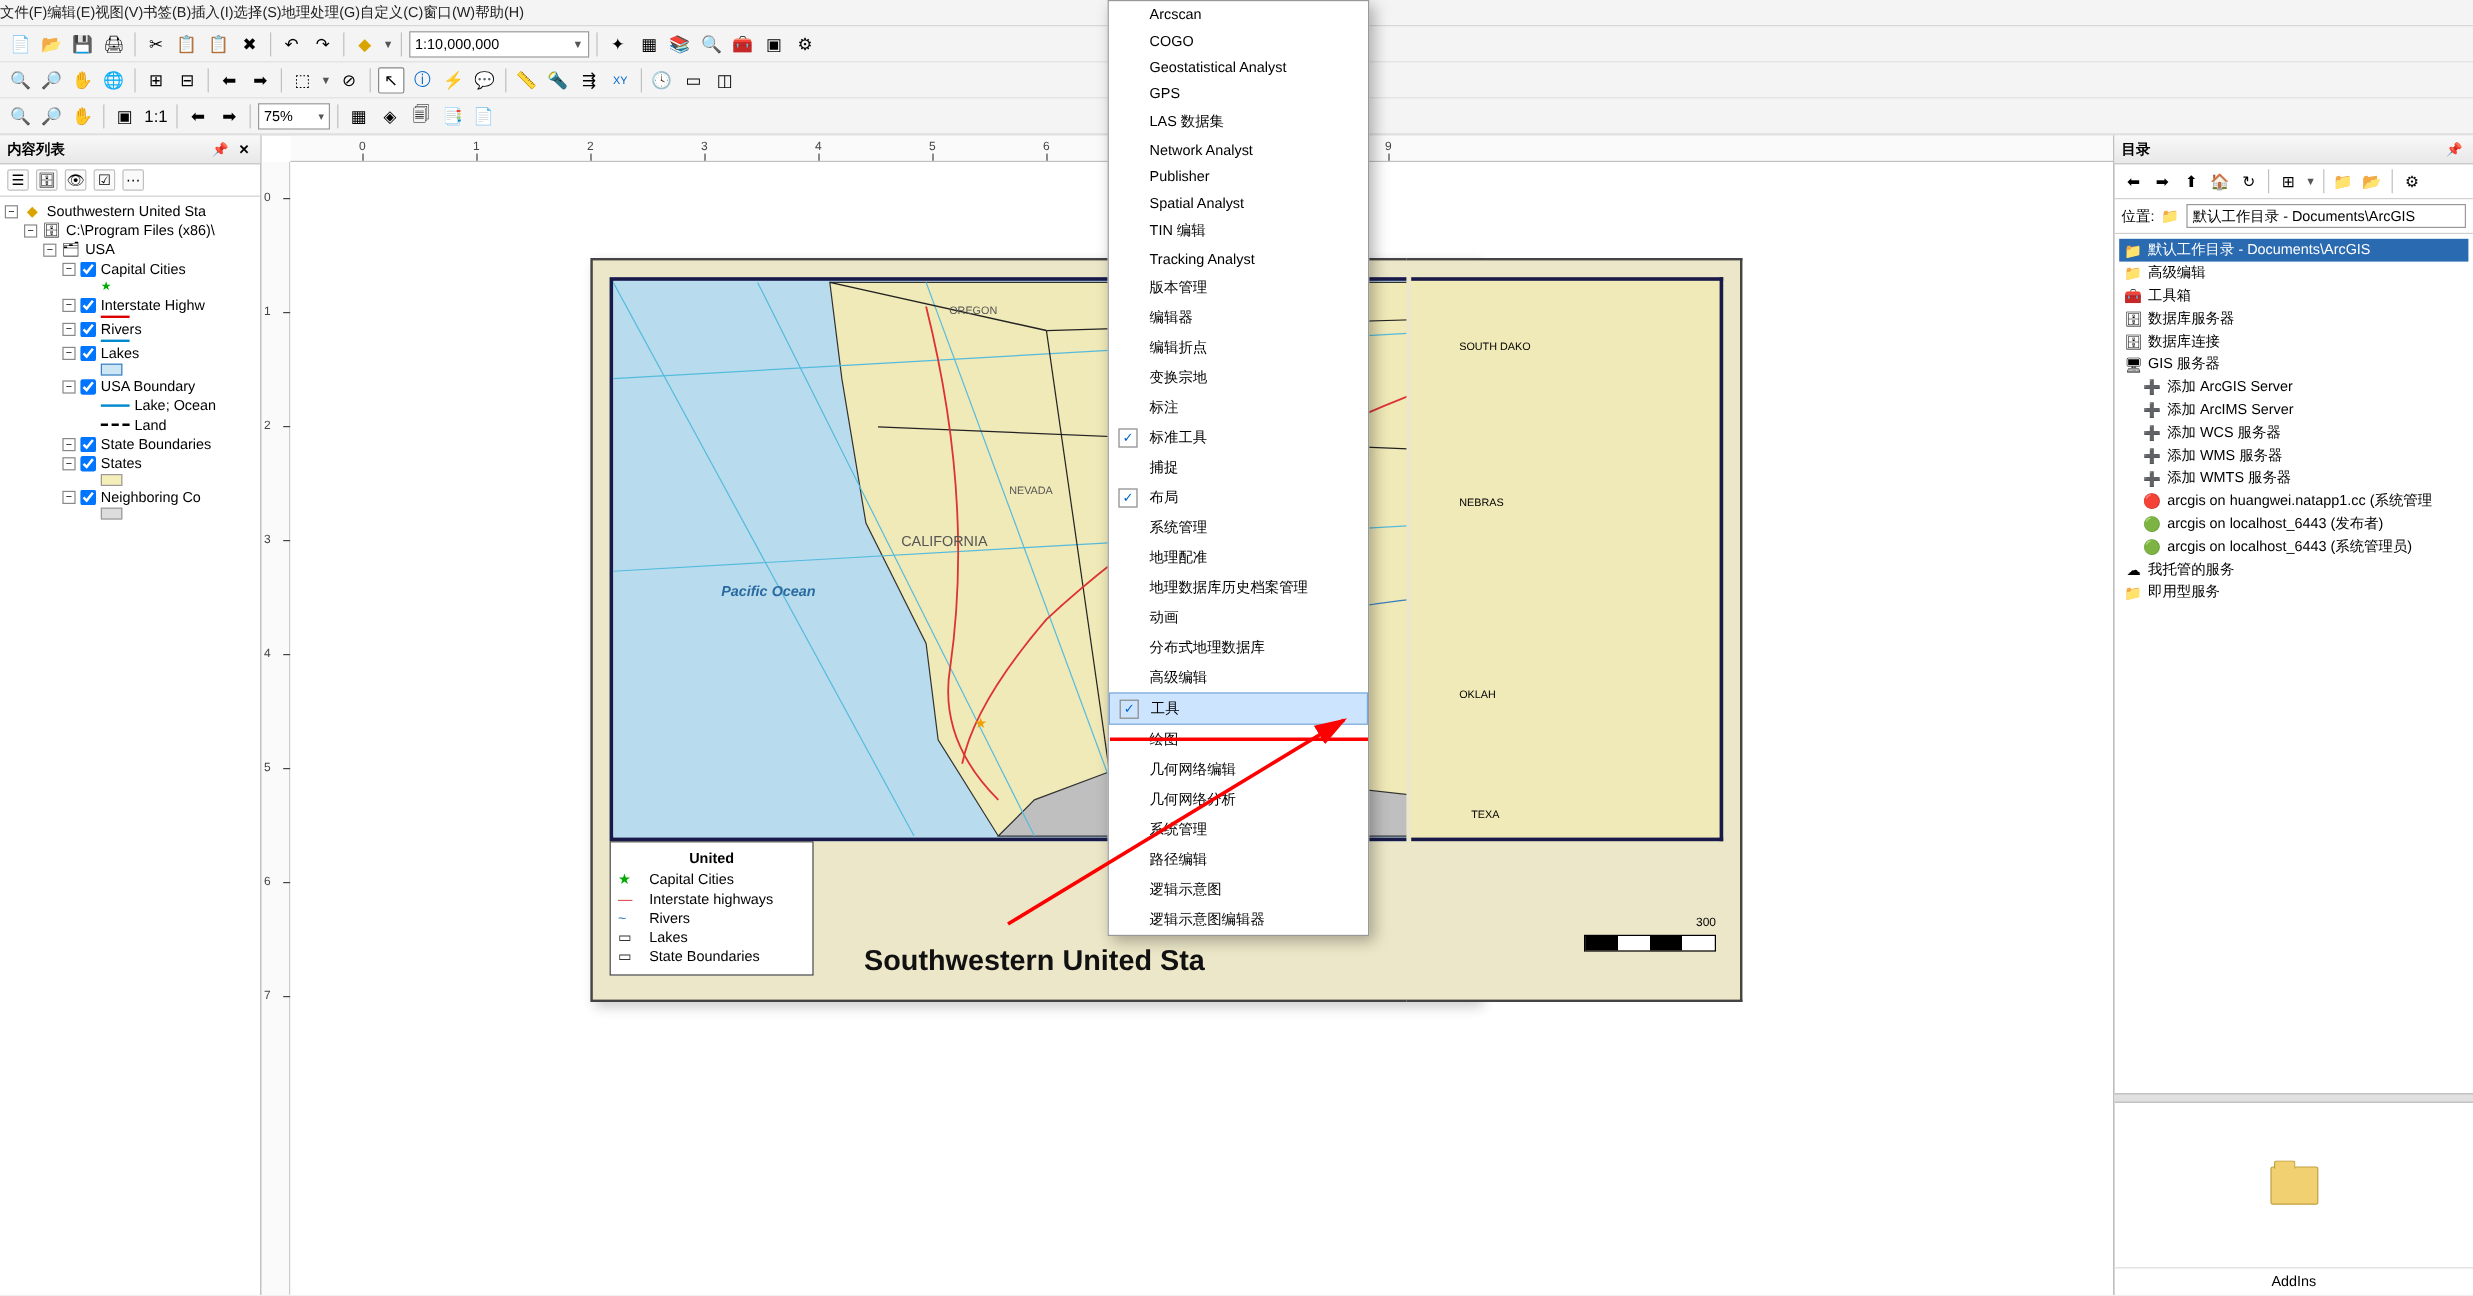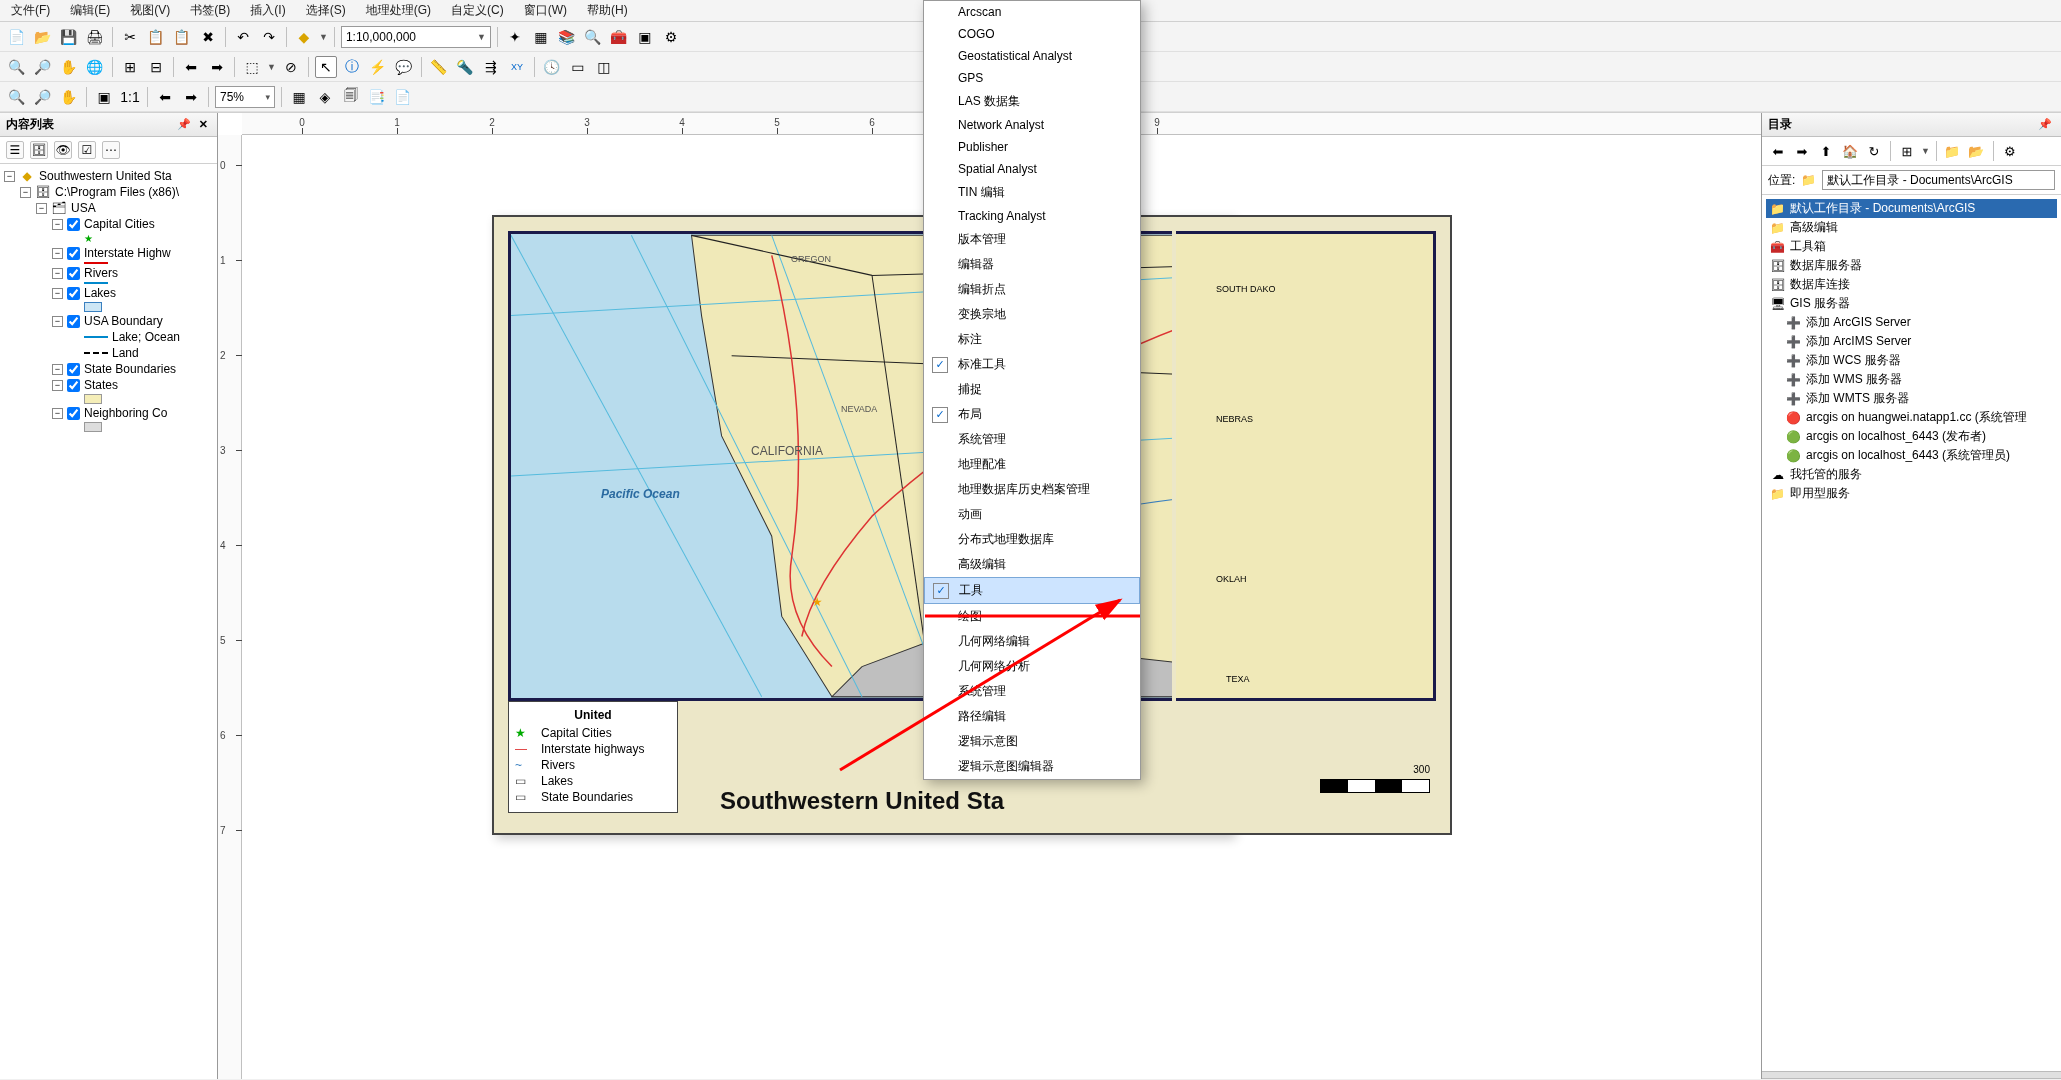--- a/index.html
+++ b/index.html
@@ -1,19 +1,19 @@
 <!DOCTYPE html>
 <html><head>
 <meta charset="utf-8">
 <style>
 * { box-sizing: border-box; margin: 0; padding: 0; font-family: "Microsoft YaHei", "Segoe UI", Tahoma, sans-serif; font-size: 12px; }
 body { background: #f0f0f0; overflow: hidden; width: 2061px; height: 1080px; position: relative; }
 
 
-.menubar { height: 22px; background: #f4f4f4; border-bottom: 1px solid #d0d0d0; display: flex; align-items: center; padding: 0 11px; gap: 20px; }
+.menubar { height: 22px; background: #f4f4f4; border-bottom: 1px solid #d0d0d0; display: flex; align-items: center; padding: 0 0; gap: 0; }
 .menubar span { color: #222; }
 
 
 .toolbars { background: #f4f4f4; border-bottom: 1px solid #d0d0d0; }
 .toolbar-row { display: flex; align-items: center; height: 30px; padding: 2px 6px; gap: 4px; border-bottom: 1px solid #e0e0e0; }
 .tb-btn { width: 22px; height: 22px; display: flex; align-items: center; justify-content: center; border: 1px solid transparent; border-radius: 2px; cursor: pointer; font-size: 14px; }
 .tb-sep { width: 1px; height: 20px; background: #c0c0c0; margin: 0 2px; }
 .scale-box { width: 150px; height: 22px; border: 1px solid #999; background: #fff; padding: 0 4px; display: flex; align-items: center; }
 .pct-box { width: 60px; height: 22px; border: 1px solid #999; background: #fff; padding: 0 4px; display: flex; align-items: center; justify-content: space-between; }
 .dd-arrow { font-size: 9px; color: #555; }
@@ -499,20 +499,26 @@
         <div class="cn" style="padding-left: 4px;">
           <span class="cic">☁</span>
           <span>我托管的服务</span>
         </div>
         <div class="cn" style="padding-left: 4px;">
           <span class="cic">📁</span>
           <span>即用型服务</span>
         </div>
       </div>
     <div class="cat-sep"></div>
+    <div class="cat-preview">
+      <div class="pv-area">
+          <div class="folder-ic"></div>
+        </div>
+      <div class="pv-label">AddIns</div>
+    </div>
   </div>
 </div>
 
 <div class="popup-menu" id="popup">
     <div class="mi">
       <span class="mspace"></span>
       <span>Arcscan</span>
     </div>
     <div class="mi">
       <span class="mspace"></span>

